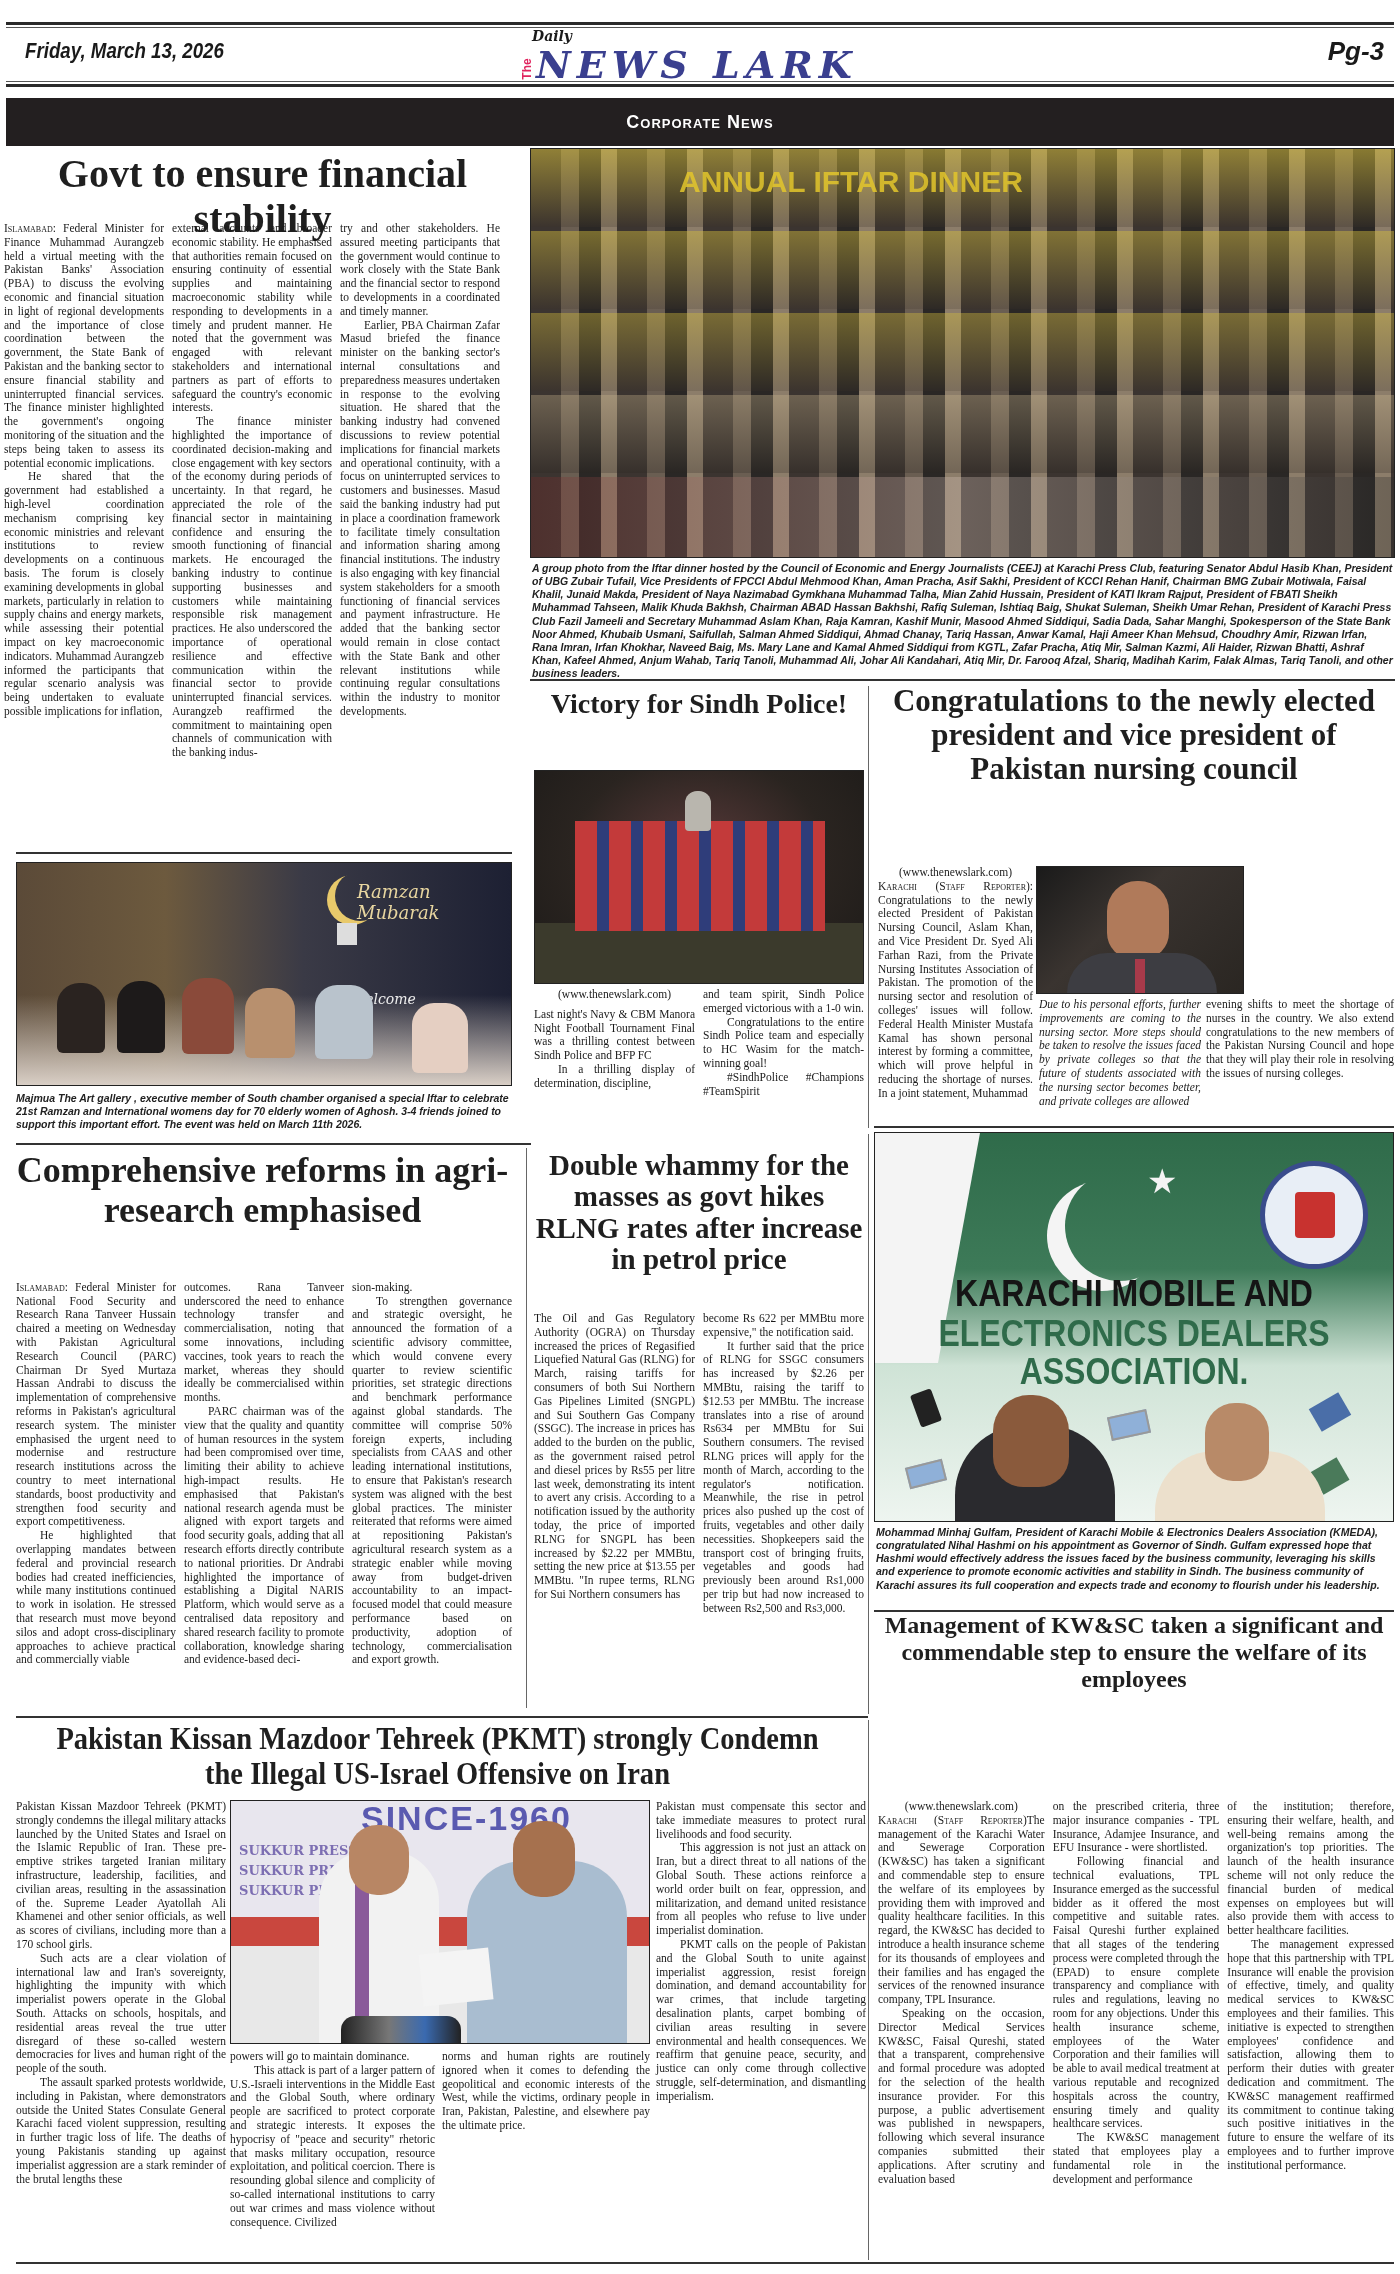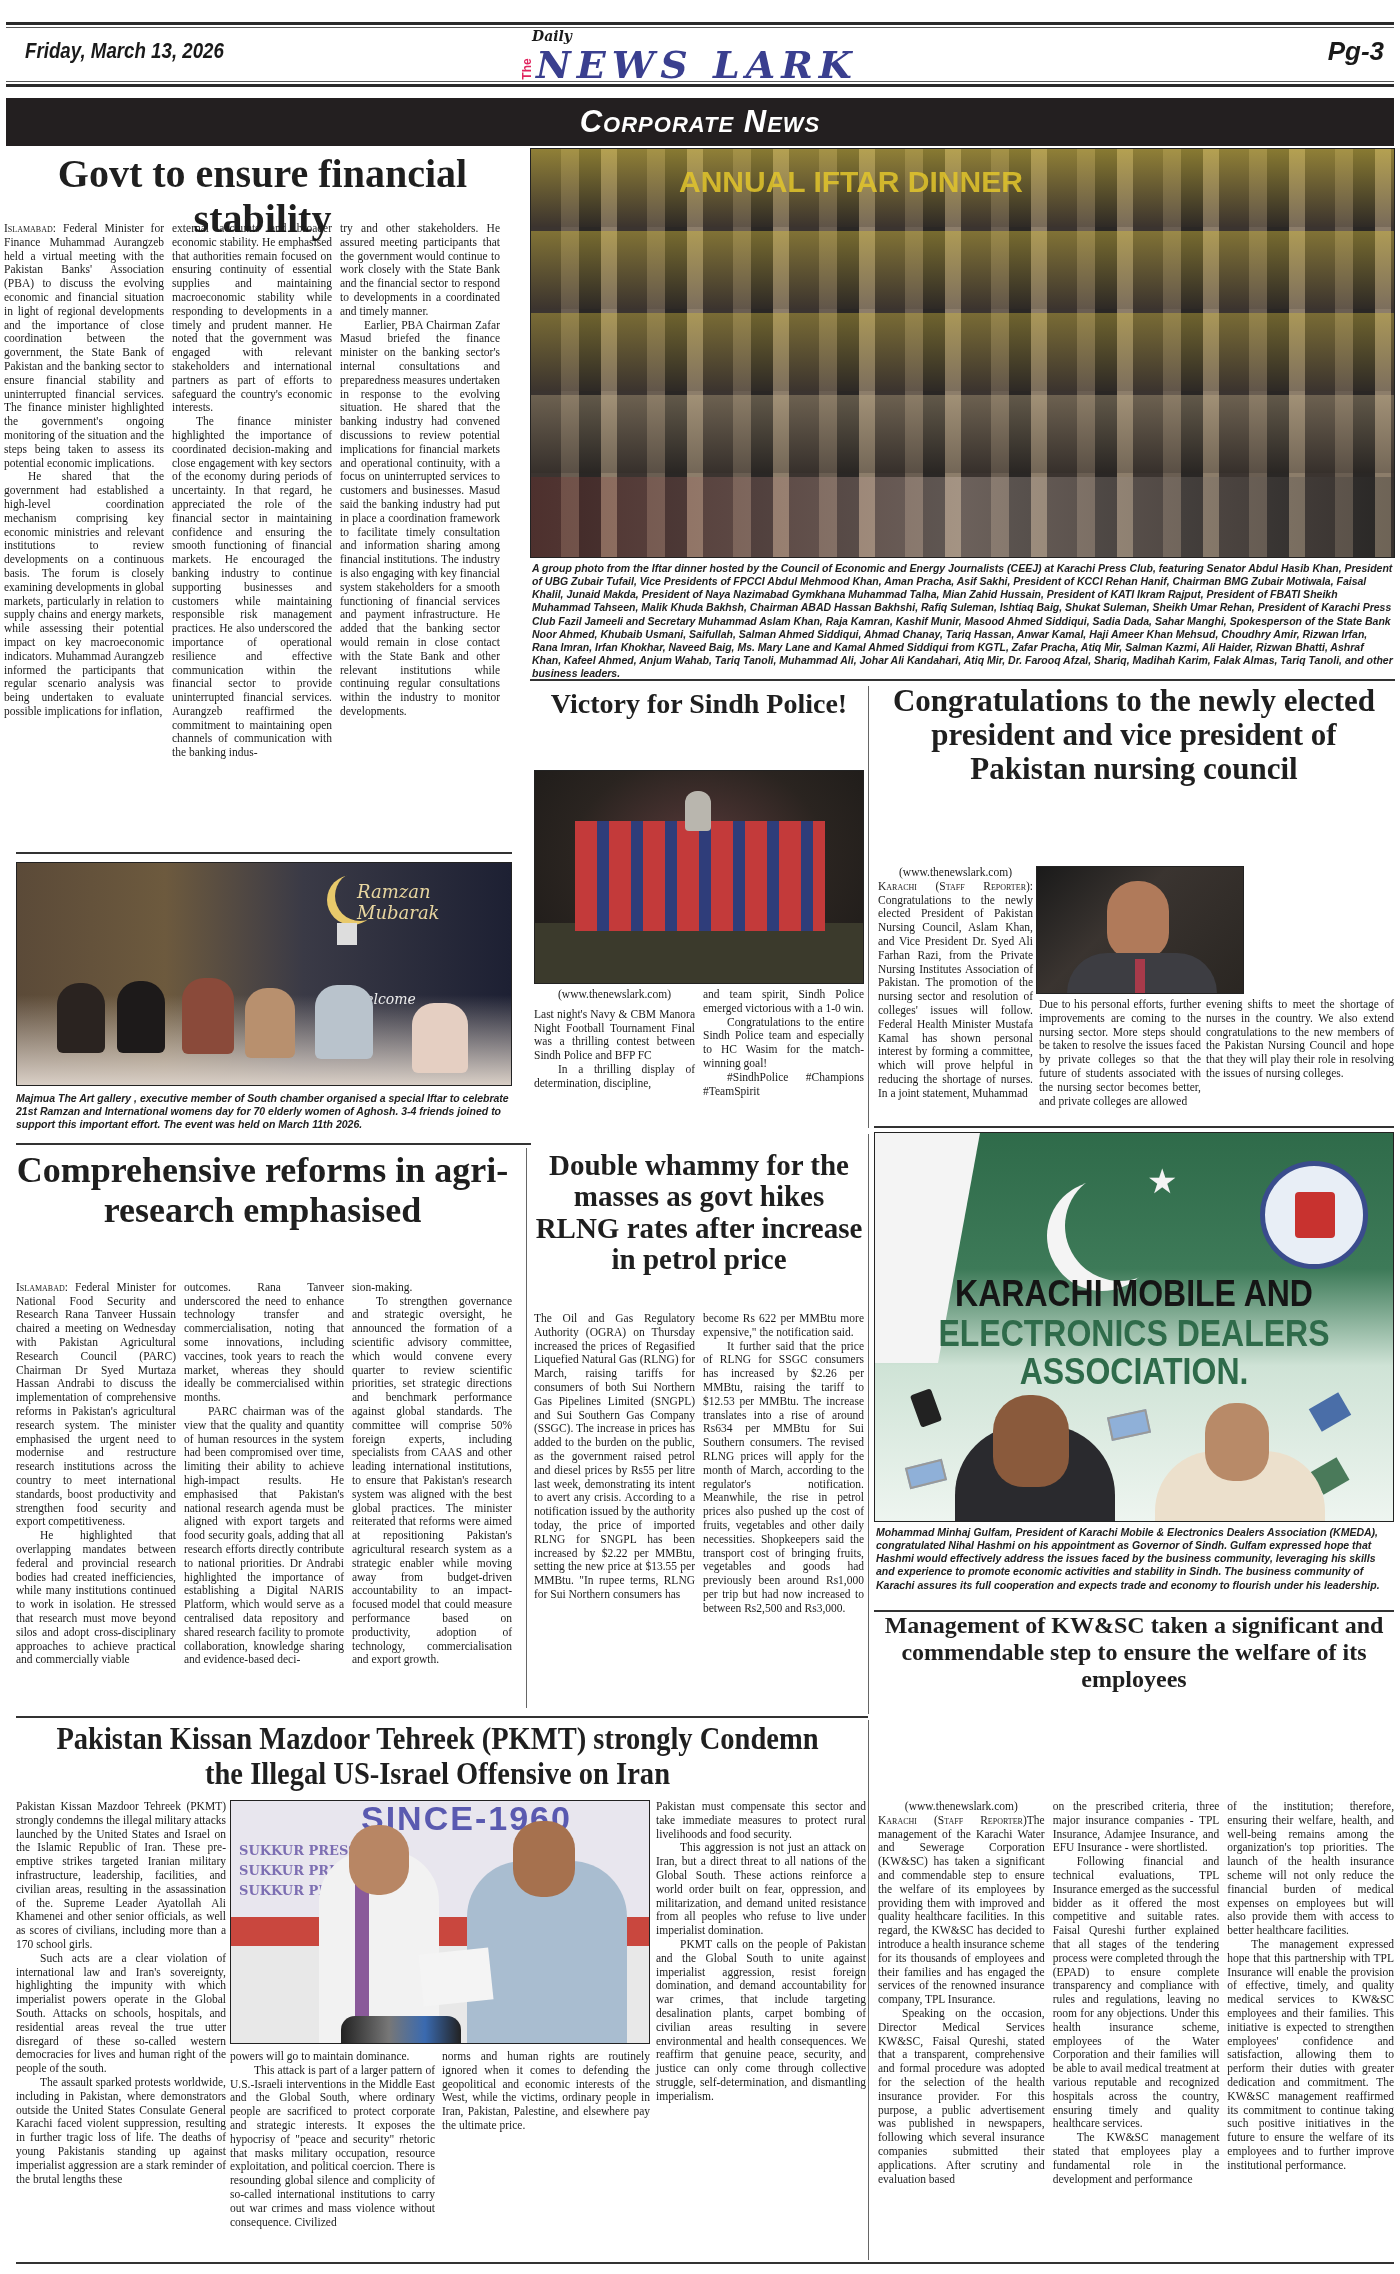--- a/index.html
+++ b/index.html
@@ -6,21 +6,21 @@
   body { width: 1400px; height: 2274px; background: #fff; font-family: "Liberation Serif", serif; color: #1a1a1a; position: relative; overflow: hidden; }
   .abs { position: absolute; }
   .rule-thick { position: absolute; left: 6px; right: 6px; height: 3px; background: #2a2a2a; }
   .rule-thin { position: absolute; left: 6px; right: 6px; height: 1px; background: #555; }
   .masthead-date { left: 25px; top: 38px; font-family: "Liberation Sans", sans-serif; font-style: italic; font-weight: bold; font-size: 22px; transform: scaleX(0.85); transform-origin: left; }
   .masthead-pg { right: 16px; top: 36px; font-family: "Liberation Sans", sans-serif; font-style: italic; font-weight: bold; font-size: 26px; }
   .logo { left: 520px; top: 28px; width: 340px; height: 56px; }
   .logo-daily { position: absolute; left: 12px; top: 0; font-family: "DejaVu Serif", serif; font-weight: bold; font-size: 14px; color: #1a1a1a; font-style: italic; }
   .logo-the { position: absolute; left: -4px; top: 34px; font-family: "Liberation Sans", sans-serif; font-weight: bold; font-size: 12px; color: #e0245e; transform: rotate(-90deg); }
   .logo-main { position: absolute; left: 16px; top: 14px; font-family: "DejaVu Serif", serif; font-weight: bold; font-size: 38px; letter-spacing: 6px; color: #3a3f8f; font-style: italic; }
-  .section-bar { left: 6px; right: 6px; top: 98px; height: 48px; background: #231f20; color: #fff; text-align: center; font-family: "Liberation Sans", sans-serif; font-weight: bold; font-style: italic; font-size: 31px; line-height: 48px; letter-spacing: 1px; }
+  .section-bar { left: 6px; right: 6px; top: 98px; height: 48px; background: #231f20; color: #fff; text-align: center; font-family: "Liberation Sans", sans-serif; font-weight: bold; font-size: 18px; line-height: 48px; letter-spacing: 1px; }
   .headline { position: absolute; text-align: center; font-weight: bold; color: #1f1f1f; line-height: 1.12; font-family: "Liberation Serif", serif; }
   .cols { position: absolute; display: flex; gap: 8px; }
   .col { flex: 1; font-size: 11.5px; line-height: 1.2; text-align: justify; hyphens: auto; }
   .col p { text-indent: 24px; }
   .col p.noindent { text-indent: 0; }
   .dateline { font-variant: small-caps; }
   .photo { position: absolute; border: 1px solid #222; overflow: hidden; }
   .caption { position: absolute; font-family: "Liberation Sans", sans-serif; font-style: italic; font-weight: bold; font-size: 10.5px; line-height: 1.25; color: #222; }
   .vrule { position: absolute; width: 1px; background: #666; }
   .credit { text-align: center; font-size: 11.5px; }
@@ -111,21 +111,21 @@
   <div class="abs" style="left:30px; top:86px; width:150px; height:42px; border-radius:40px 40px 0 0; background:#3d3d42;"></div>
   <div class="abs" style="left:98px; top:92px; width:10px; height:36px; background:#a83a4a;"></div>
 </div>
 <div class="abs" style="left:878px; top:866px; width:155px; font-size:11.5px; line-height:1.2; text-align:justify;">
   <p class="credit">(www.thenewslark.com)</p>
   <p><span class="dateline">Karachi (Staff Reporter):</span> <span>Congratulations to the newly elected President of Pakistan Nursing Council, Aslam Khan, and Vice President Dr. Syed Ali Farhan Razi, from the Private Nursing Institutes Association of Pakistan. The promotion of the nursing sector and resolution of colleges' issues will follow. Federal Health Minister Mustafa Kamal has shown personal interest by forming a committee, which will prove helpful in reducing the shortage of nurses. In a joint statement, Muhammad</span></p>
 </div>
 <div class="abs" style="left:1040px; top:866px; width:0; height:0;"></div>
 <div class="abs" style="left:1038px; top:1000px; width:0;"></div>
 <div class="abs" style="left:1040px; top:866px; width:0;"></div>
-<div class="abs" style="left:1039px; top:998px; width:162px; font-size:11.5px; line-height:1.2; text-align:justify;">
+<div class="abs" style="left:1039px; top:998px; width:162px; font-size:11.5px; line-height:1.2; text-align:justify;font-style:italic;">
   <p>Due to his personal efforts, further improvements are coming to the nursing sector. More steps should be taken to resolve the issues faced by private colleges so that the future of students associated with the nursing sector becomes better, and private colleges are allowed</p>
 </div>
 <div class="abs" style="left:1206px; top:998px; width:188px; font-size:11.5px; line-height:1.2; text-align:justify;">
   <p>evening shifts to meet the shortage of nurses in the country. We also extend congratulations to the new members of the Pakistan Nursing Council and hope that they will play their role in resolving the issues of nursing colleges.</p>
 </div>
 
 <div class="abs" style="left:874px; top:1126px; width:520px; height:2px; background:#333;"></div>
 
 <div class="photo" style="left:874px; top:1132px; width:520px; height:390px; background: linear-gradient(180deg, #2f6b4a 0%, #3d7a58 35%, #cfe3d6 60%, #eef5f0 100%);">
   <div class="abs" style="left:0; top:0; width:105px; height:230px; background:#f4f4f4; clip-path: polygon(0 0, 100% 0, 60% 100%, 0 100%);"></div>

